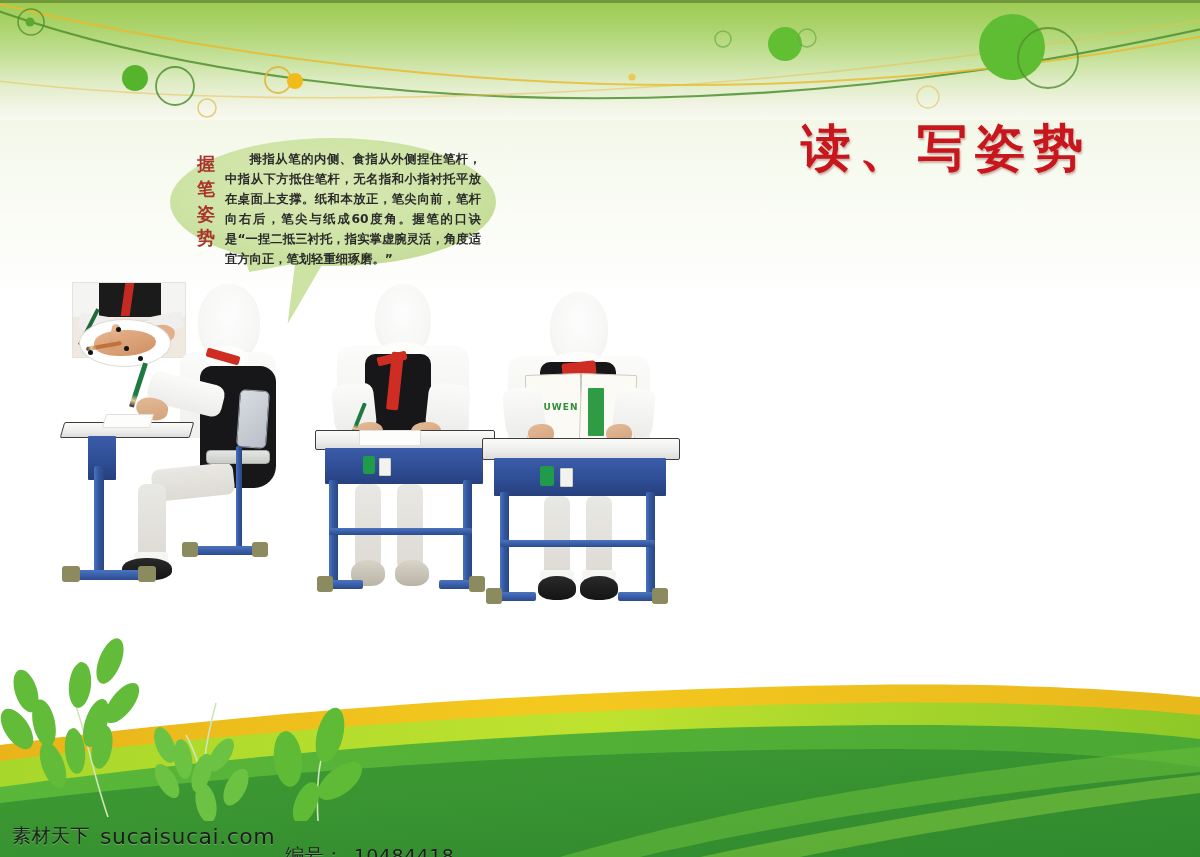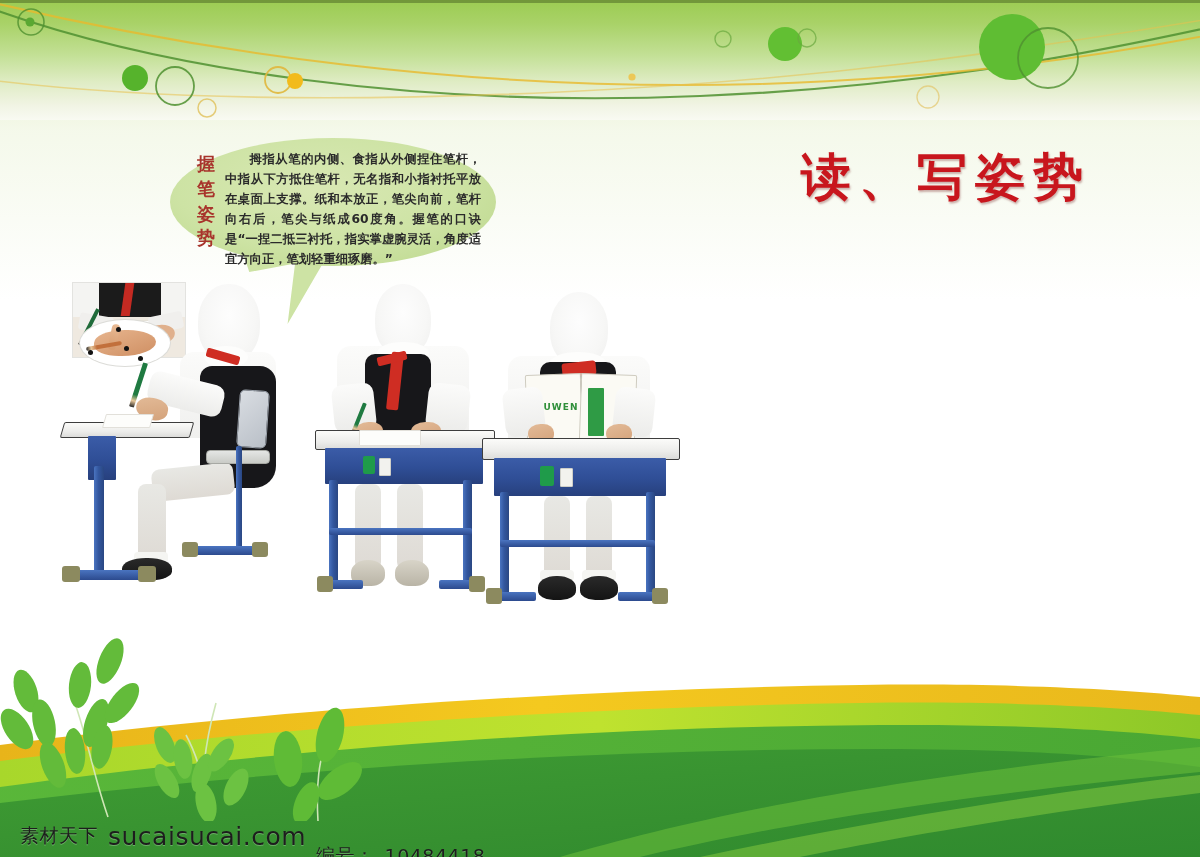--- a/index.html
+++ b/index.html
@@ -53,36 +53,36 @@
     width: 1200px; height: 230px;
   }
   
   .watermark {
     position: absolute;
     left: 0; bottom: 0;
     width: 1200px; height: 42px;
     display: flex;
     align-items: center;
     gap: 10px;
-    padding-left: 20px;
+    padding-left: 12px;
     box-sizing: border-box;
     color: #1d1d1d;
     font-size: 19px;
     letter-spacing: .5px;
     text-shadow: 0 1px 0 rgba(255,255,255,.25);
     z-index: 40;
   }
   .wm-cn { font-size: 19px; }
-  .wm-url { font-size: 25px; }
+  .wm-url { font-size: 22px; }
   .wm-no { font-size: 19px; margin-top: 40px; }
 
   
   .right-col {
     position: absolute;
-    left: 700px; top: 144px;
+    left: 700px; top: 115px;
     width: 470px;
     z-index: 20;
   }
   .title {
     font-size: 50px;
     font-weight: 700;
     color: #c8161d;
     letter-spacing: 8px;
     text-align: center;
     margin: 0 0 30px 0;

